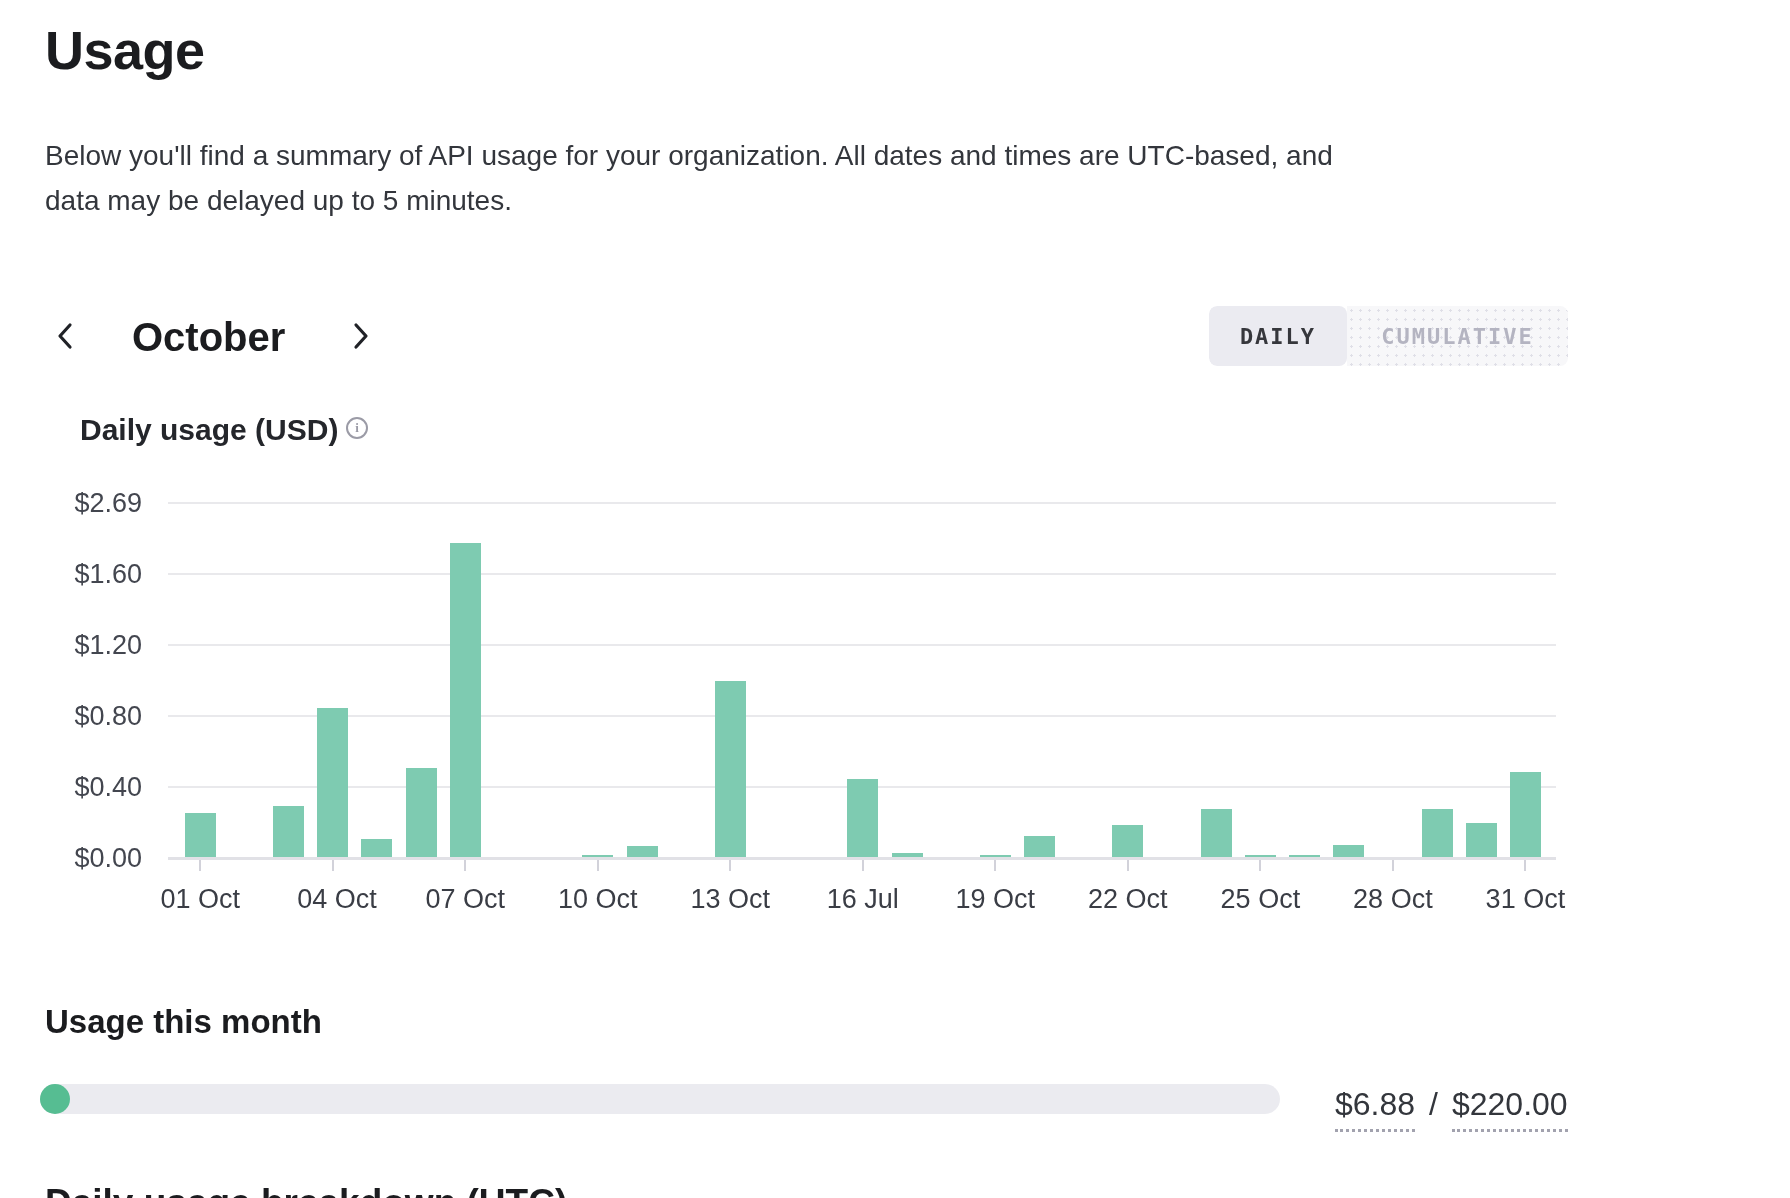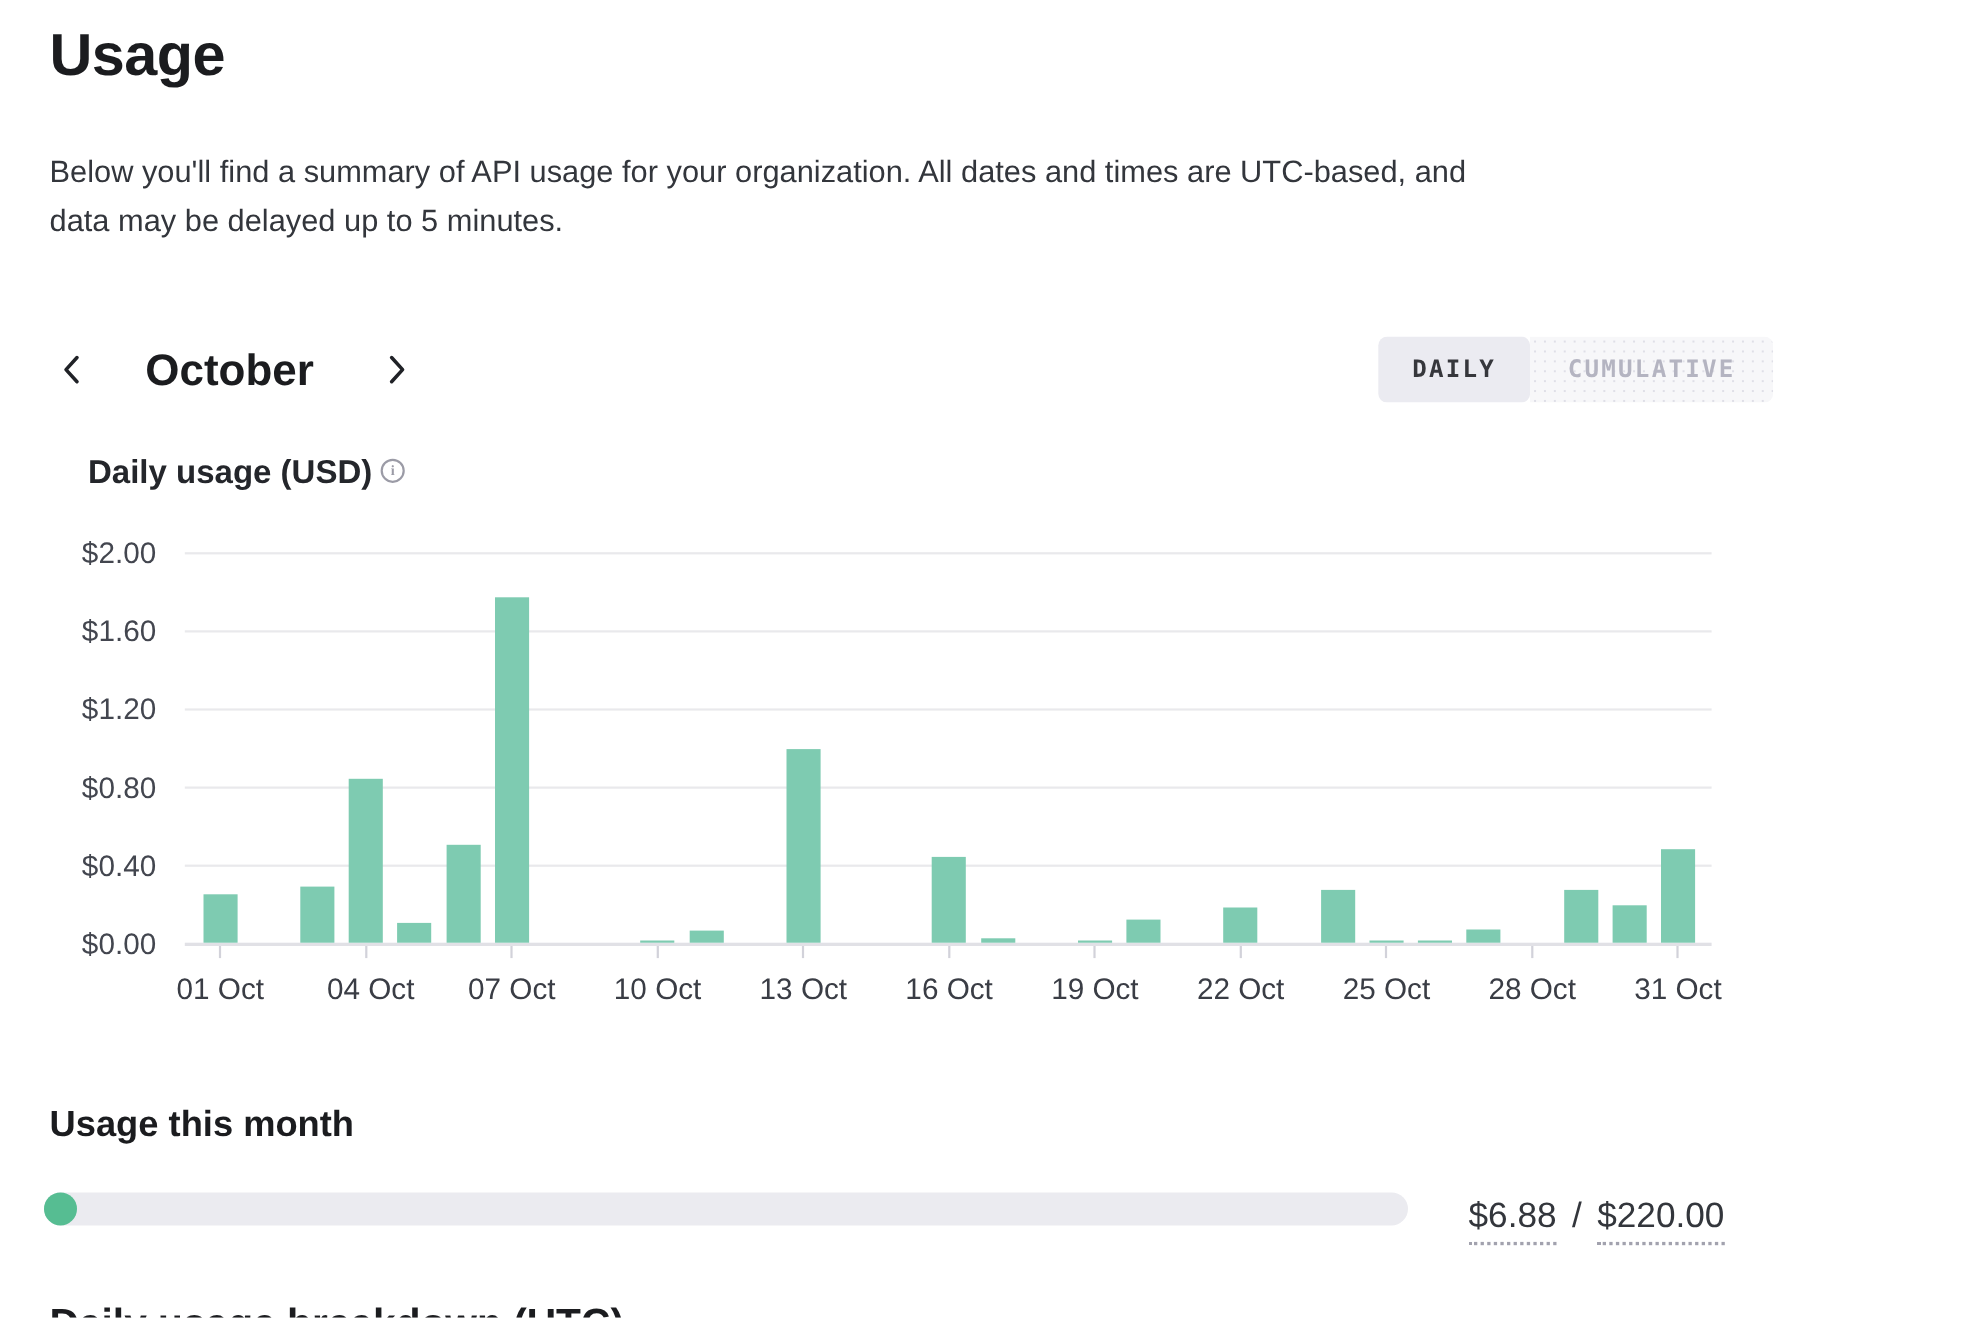--- a/index.html
+++ b/index.html
@@ -20,21 +20,21 @@
   .nav-btn.next { left:344px; }
   .month-label { position:absolute; left:132px; top:316px; font-size:40px; line-height:42px;
                  font-weight:700; color:#1b1c1f; }
 
   
   .view-toggle { position:absolute; left:1209px; top:306px; height:60px; display:flex;
                  border-radius:8px; overflow:hidden; }
   .seg { border:none; cursor:pointer; font-family:"DejaVu Sans Mono","Liberation Mono",monospace;
          font-size:22px; font-weight:700; letter-spacing:2px; display:flex; align-items:center;
          justify-content:center; }
-  .seg.active { width:138px; background:#ebebf1; color:#36373c; border-radius:8px;margin-left:44px; }
+  .seg.active { width:138px; background:#ebebf1; color:#36373c; border-radius:8px; }
   .seg.inactive { width:221px; color:#b4b4c1; background-color:#f7f7f9;
          background-image:radial-gradient(circle,#dfdfe7 1.2px, transparent 1.3px);
          background-size:9px 9px; }
 
   
   .chart-title { position:absolute; left:80px; top:412px; font-size:30px; line-height:36px;
                  font-weight:700; color:#24262b; }
   .info-icon { position:absolute; left:346px; top:417px; width:22px; height:22px;
                border:2px solid #9b9ba6; border-radius:50%; color:#9b9ba6; font-size:13px;
                font-weight:700; display:flex; align-items:center; justify-content:center;
@@ -105,21 +105,21 @@
       <div class="y-tick-label" style="left: 42px; top: 843px; line-height: 30px;">$0.00</div>
       <div class="gridline" style="left: 168px; width: 1388px; top: 786px;"></div>
       <div class="y-tick-label" style="left: 42px; top: 772px; line-height: 30px;">$0.40</div>
       <div class="gridline" style="left: 168px; width: 1388px; top: 715px;"></div>
       <div class="y-tick-label" style="left: 42px; top: 701px; line-height: 30px;">$0.80</div>
       <div class="gridline" style="left: 168px; width: 1388px; top: 644px;"></div>
       <div class="y-tick-label" style="left: 42px; top: 630px; line-height: 30px;">$1.20</div>
       <div class="gridline" style="left: 168px; width: 1388px; top: 573px;"></div>
       <div class="y-tick-label" style="left: 42px; top: 559px; line-height: 30px;">$1.60</div>
       <div class="gridline" style="left: 168px; width: 1388px; top: 502px;"></div>
-      <div class="y-tick-label" style="left: 42px; top: 488px; line-height: 30px;">$2.00</div>
+      <div class="y-tick-label" style="left: 42px; top: 488px; line-height: 30px;">$2.69</div>
       <div class="bar" title="01 Oct: $0.25" style="left: 184.8px; width: 31px; top: 813px; height: 44px; background: rgb(126, 203, 177);"></div>
       <div class="bar" title="03 Oct: $0.29" style="left: 273.14px; width: 31px; top: 806px; height: 51px; background: rgb(126, 203, 177);"></div>
       <div class="bar" title="04 Oct: $0.84" style="left: 317.31px; width: 31px; top: 708px; height: 149px; background: rgb(126, 203, 177);"></div>
       <div class="bar" title="05 Oct: $0.10" style="left: 361.48px; width: 31px; top: 839px; height: 18px; background: rgb(126, 203, 177);"></div>
       <div class="bar" title="06 Oct: $0.50" style="left: 405.65px; width: 31px; top: 768px; height: 89px; background: rgb(126, 203, 177);"></div>
       <div class="bar" title="07 Oct: $1.77" style="left: 449.82px; width: 31px; top: 543px; height: 314px; background: rgb(126, 203, 177);"></div>
       <div class="bar" title="10 Oct: $0.01" style="left: 582.33px; width: 31px; top: 855px; height: 2px; background: rgb(126, 203, 177);"></div>
       <div class="bar" title="11 Oct: $0.06" style="left: 626.5px; width: 31px; top: 846px; height: 11px; background: rgb(126, 203, 177);"></div>
       <div class="bar" title="13 Oct: $0.99" style="left: 714.84px; width: 31px; top: 681px; height: 176px; background: rgb(126, 203, 177);"></div>
       <div class="bar" title="16 Oct: $0.44" style="left: 847.35px; width: 31px; top: 779px; height: 78px; background: rgb(126, 203, 177);"></div>
@@ -138,21 +138,21 @@
       <div class="x-tick-label" style="left: 135.3px; top: 884px;">01 Oct</div>
       <div class="x-tick" style="left: 331.81px; top: 860px;"></div>
       <div class="x-tick-label" style="left: 272px; top: 884px;">04 Oct</div>
       <div class="x-tick" style="left: 464.32px; top: 860px;"></div>
       <div class="x-tick-label" style="left: 400.32px; top: 884px;">07 Oct</div>
       <div class="x-tick" style="left: 596.83px; top: 860px;"></div>
       <div class="x-tick-label" style="left: 532.83px; top: 884px;">10 Oct</div>
       <div class="x-tick" style="left: 729.34px; top: 860px;"></div>
       <div class="x-tick-label" style="left: 665.34px; top: 884px;">13 Oct</div>
       <div class="x-tick" style="left: 861.85px; top: 860px;"></div>
-      <div class="x-tick-label" style="left: 797.85px; top: 884px;">16 Oct</div>
+      <div class="x-tick-label" style="left: 797.85px; top: 884px;">16 Jul</div>
       <div class="x-tick" style="left: 994.36px; top: 860px;"></div>
       <div class="x-tick-label" style="left: 930.36px; top: 884px;">19 Oct</div>
       <div class="x-tick" style="left: 1126.87px; top: 860px;"></div>
       <div class="x-tick-label" style="left: 1062.87px; top: 884px;">22 Oct</div>
       <div class="x-tick" style="left: 1259.38px; top: 860px;"></div>
       <div class="x-tick-label" style="left: 1195.38px; top: 884px;">25 Oct</div>
       <div class="x-tick" style="left: 1391.89px; top: 860px;"></div>
       <div class="x-tick-label" style="left: 1327.89px; top: 884px;">28 Oct</div>
       <div class="x-tick" style="left: 1524.4px; top: 860px;"></div>
       <div class="x-tick-label" style="left: 1460.4px; top: 884px;">31 Oct</div>

